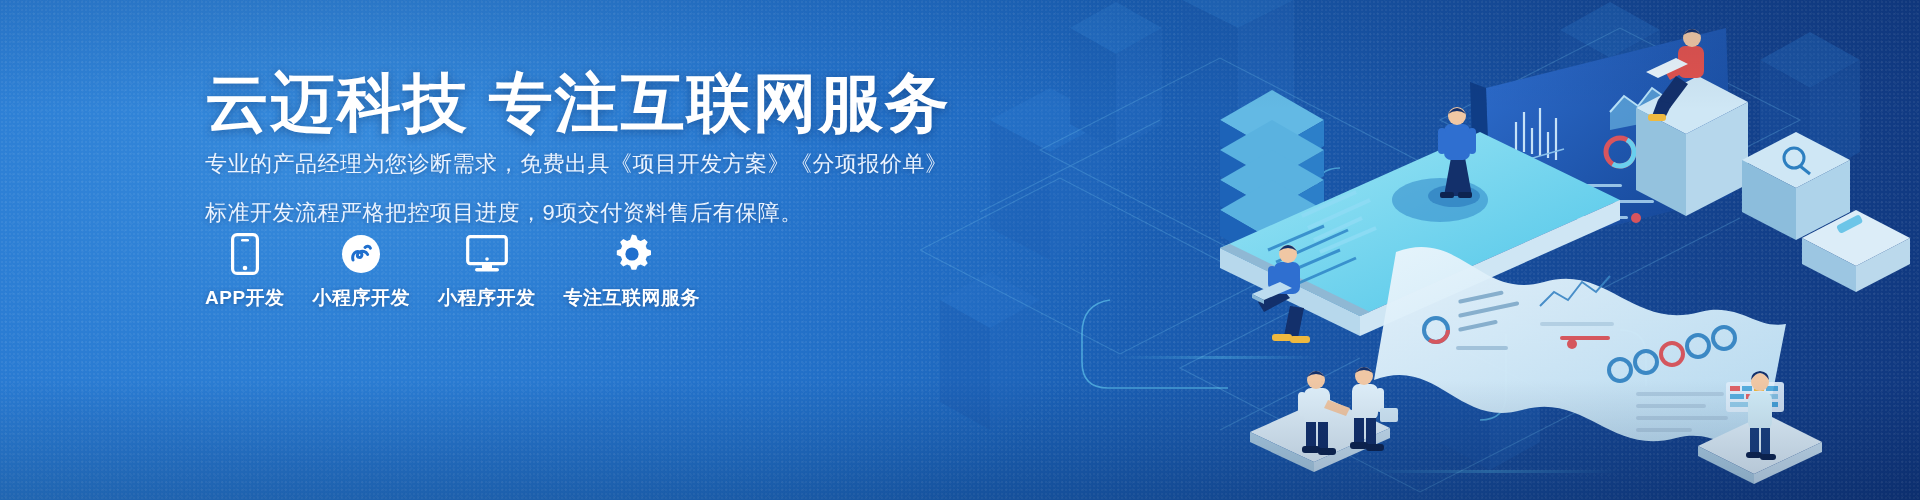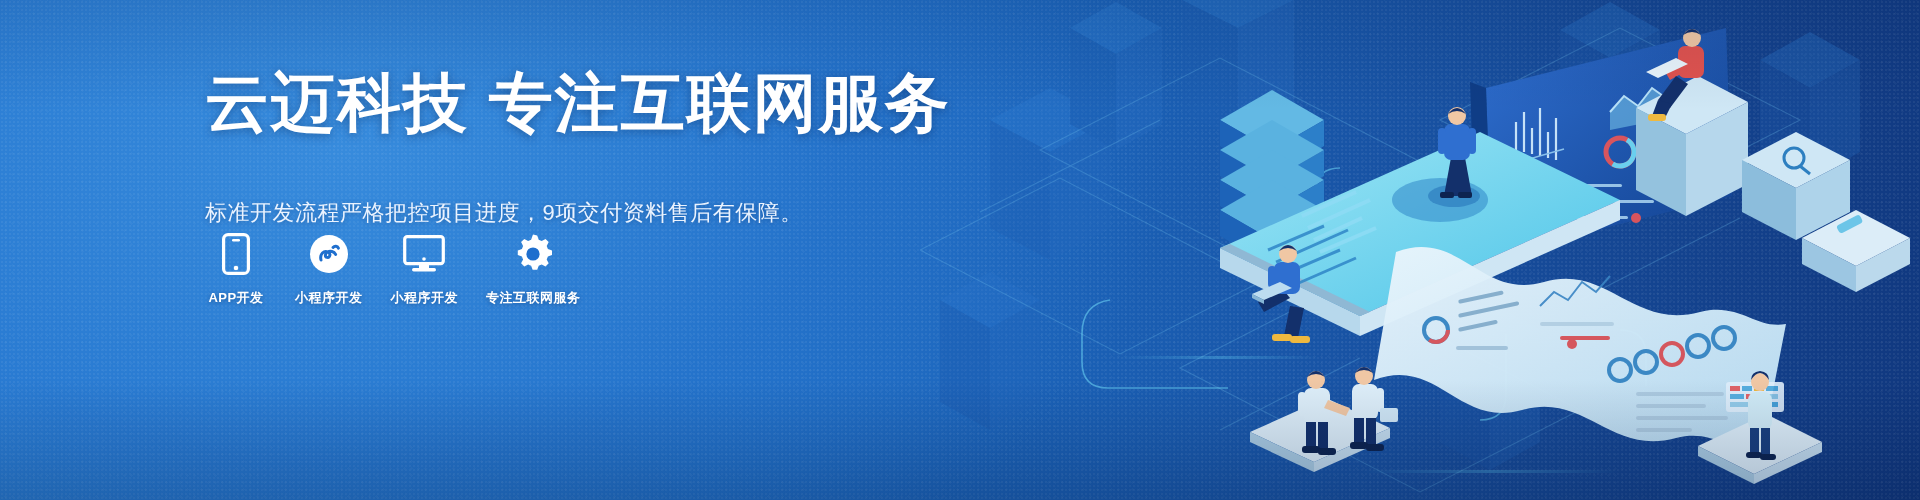--- a/index.html
+++ b/index.html
@@ -57,21 +57,21 @@
     width:auto;min-width:62px;
     display:flex;flex-direction:column;align-items:center;
     margin-right:28px;
   }
   .service .ico{
     height:44px;width:44px;display:flex;align-items:center;justify-content:center;
     margin-bottom:14px;
   }
   .service .ico svg{display:block;}
   .service .lbl{
-    color:#ffffff;font-size:13px;line-height:16px;white-space:nowrap;
+    color:#ffffff;font-size:19px;line-height:16px;white-space:nowrap;
     letter-spacing:0.5px;font-weight:bold;
     text-shadow:0 1px 4px rgba(0,25,70,0.35);
   }
 
   
   .illus{position:absolute;right:0;top:0;width:1000px;height:500px;}
   .illus svg{position:absolute;right:0;top:0;}
 </style>
 </head>
 <body>
@@ -394,20 +394,21 @@
       </g>
     </svg>
   </div>
 
   <div class="vignette"></div>
 
   <div class="content">
 
     <div class="headline">云迈科技 专注互联网服务</div>
 
+    <div class="subline l1">专业的产品经理为您诊断需求，免费出具《项目开发方案》《分项报价单》</div>
     <div class="subline l2">标准开发流程严格把控项目进度，9项交付资料售后有保障。</div>
 
     <div class="services">
 
       <div class="service">
         <span class="ico">
           <svg width="28" height="42" viewBox="0 0 28 42" xmlns="http://www.w3.org/2000/svg">
             <rect x="1.6" y="1.6" width="24.8" height="38.8" rx="4.5" fill="none" stroke="#ffffff" stroke-width="3.2"></rect>
             <rect x="10" y="6" width="8" height="2.6" rx="1.3" fill="#ffffff"></rect>
             <circle cx="14" cy="35" r="2.3" fill="#ffffff"></circle>

